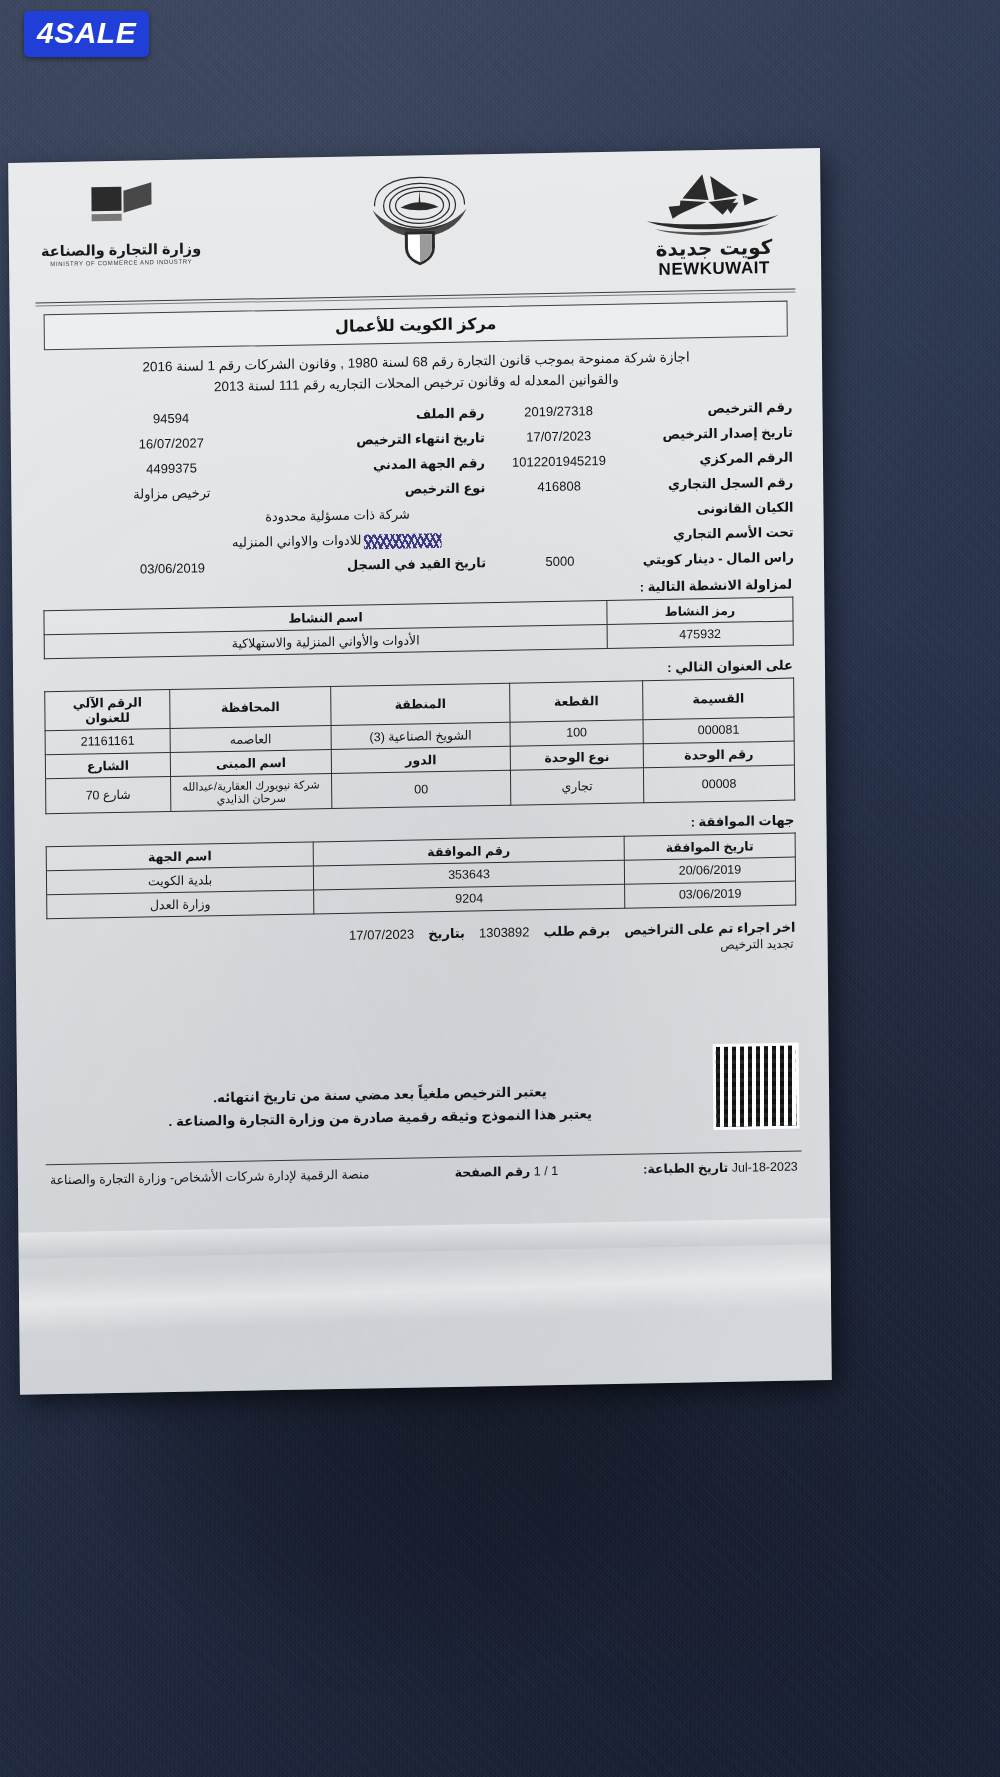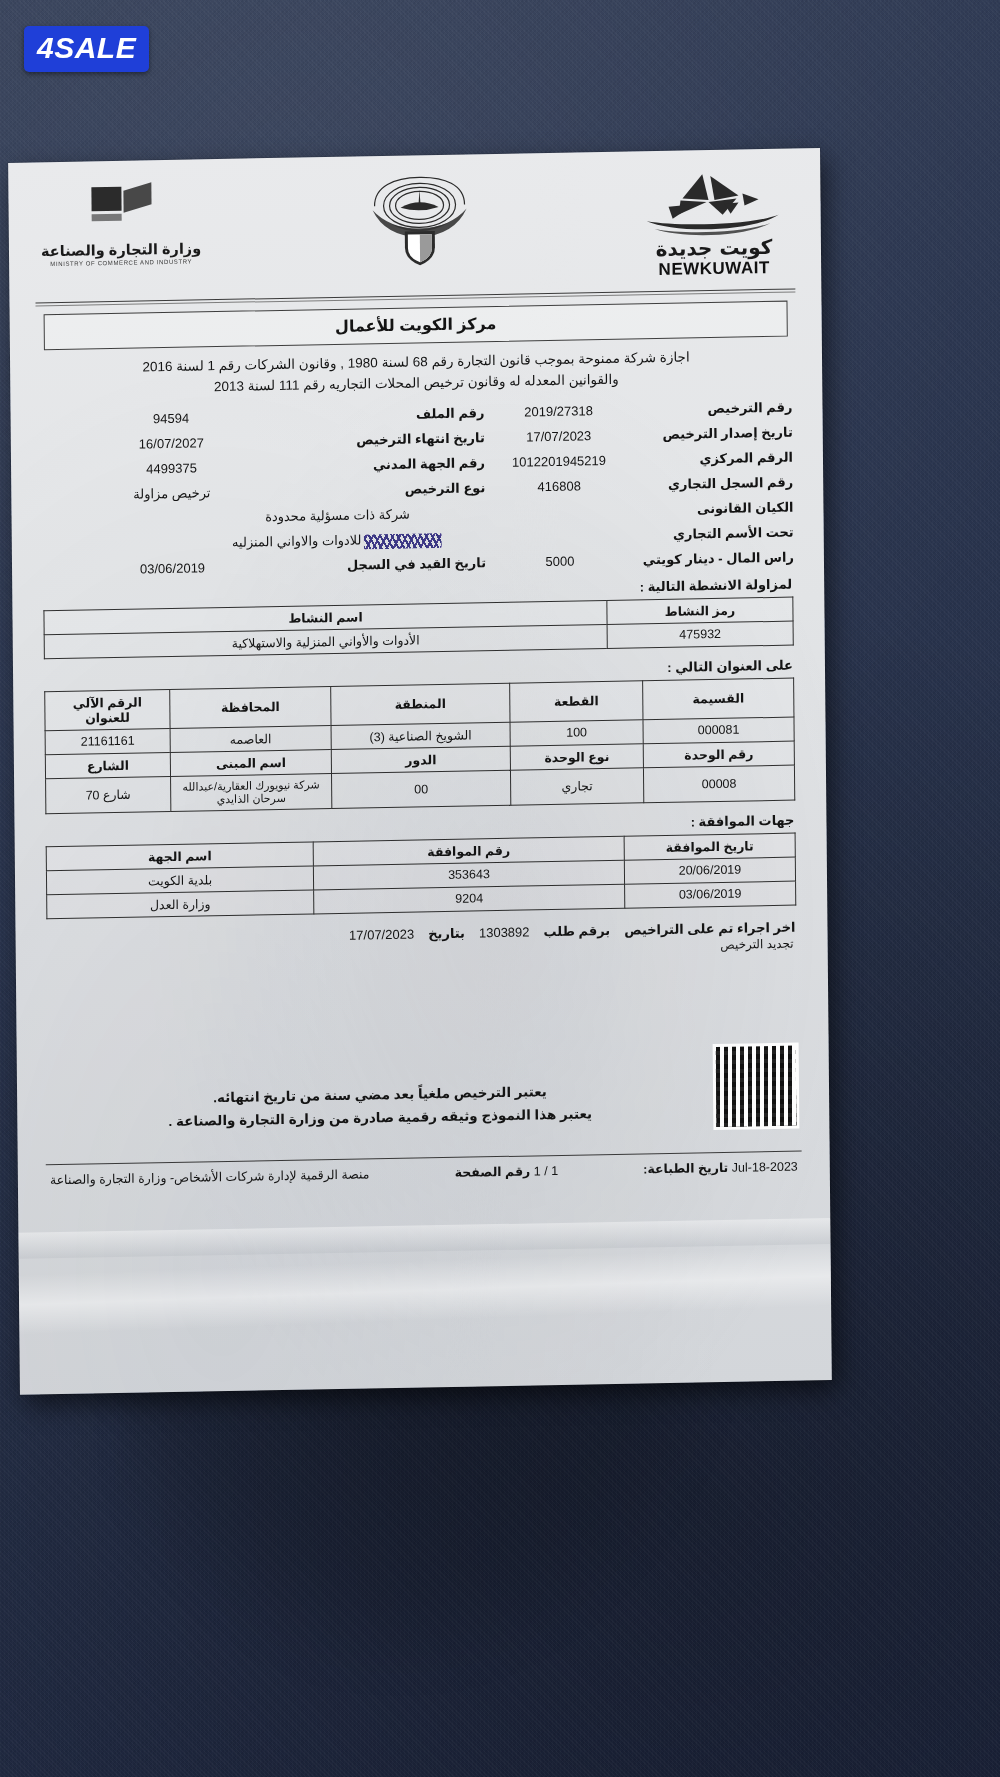--- a/index.html
+++ b/index.html
@@ -25,21 +25,21 @@
     opacity:.85;
   }
   
   #carpet-shadow{
     position:absolute;left:120px;top:980px;width:620px;height:700px;
     background:radial-gradient(ellipse at 45% 40%, rgba(0,0,0,.30), rgba(0,0,0,.12) 55%, transparent 72%);
     filter:blur(14px);pointer-events:none;
   }
   
   #badge{
-    position:absolute;top:26px;left:24px;
+    position:absolute;top:11px;left:24px;
     background:#1f3fd8;color:#fff;
     padding:5px 13px 7px 13px;border-radius:5px;
     font-weight:bold;font-style:italic;font-size:30px;letter-spacing:.5px;
     box-shadow:0 2px 5px rgba(0,0,0,.45);
     direction:ltr;
   }
   
   #paper-wrap{
     position:absolute;left:0;top:0;width:1000px;height:1777px;
   }

